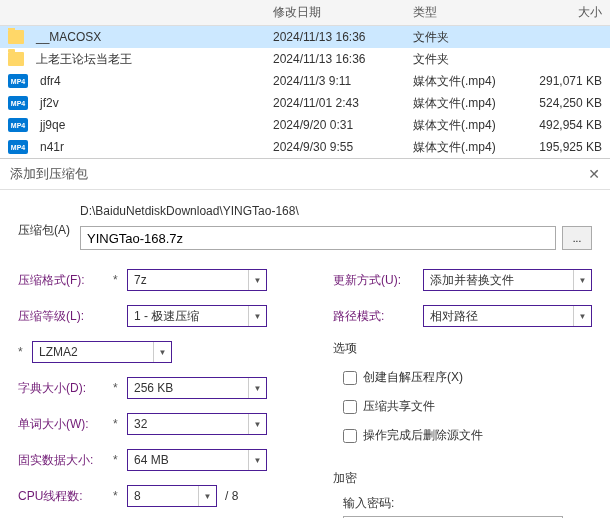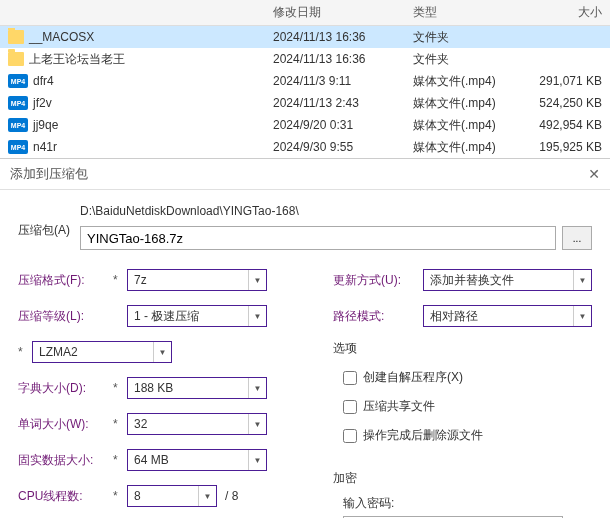--- a/index.html
+++ b/index.html
@@ -7,21 +7,21 @@
 .file-list { border-bottom: 1px solid #ccc; }
 .file-header { display: flex; background: #f5f5f5; border-bottom: 1px solid #ddd; font-size: 12px; color: #555; }
 .file-header > div { padding: 4px 8px; }
 .col-name { width: 265px; }
 .col-date { width: 140px; }
 .col-type { width: 115px; }
 .col-size { width: 90px; text-align: right; padding-right: 12px; }
 .file-row { display: flex; align-items: center; height: 22px; font-size: 12px; }
 .file-row.selected { background: #cce8ff; }
 .file-row > div { padding: 2px 8px; white-space: nowrap; overflow: hidden; }
-.file-name-cell { display: flex; align-items: center; gap: 5px; }
+.file-name-cell { display: flex; align-items: center; gap: 12px; }
 .icon-folder { width: 16px; height: 14px; background: #ffd768; border-radius: 1px; position: relative; display: inline-block; }
 .icon-folder::before { content: ""; position: absolute; top: -3px; left: 0; width: 7px; height: 3px; background: #ffd768; border-radius: 1px 1px 0 0; }
 .icon-mp4 { width: 20px; height: 14px; background: #0078d4; border-radius: 2px; display: inline-flex; align-items: center; justify-content: center; color: #fff; font-size: 7px; font-weight: bold; }
 .dialog-title { display: flex; justify-content: space-between; align-items: center; padding: 6px 10px; border-bottom: 1px solid #e0e0e0; font-size: 13px; color: #555; }
 .close-x { font-size: 14px; color: #666; cursor: pointer; }
 .dialog-body { padding: 14px 18px 10px 18px; }
 .path-row { display: flex; align-items: flex-start; gap: 10px; margin-bottom: 18px; }
 .path-label { width: 52px; padding-top: 18px; color: #333; text-align: center; }
 .path-content { flex: 1; }
 .path-text { font-size: 12px; color: #333; margin-bottom: 8px; }
@@ -82,21 +82,21 @@
         </div>
         <div class="col-date">2024/11/3 9:11</div>
         <div class="col-type">媒体文件(.mp4)</div>
         <div class="col-size">291,071 KB</div>
       </div>
       <div class="file-row">
         <div class="col-name file-name-cell">
           <span class="icon-mp4">MP4</span>
           <span>jf2v</span>
         </div>
-        <div class="col-date">2024/11/13 2:43</div>
+        <div class="col-date">2024/11/01 2:43</div>
         <div class="col-type">媒体文件(.mp4)</div>
         <div class="col-size">524,250 KB</div>
       </div>
       <div class="file-row">
         <div class="col-name file-name-cell">
           <span class="icon-mp4">MP4</span>
           <span>jj9qe</span>
         </div>
         <div class="col-date">2024/9/20 0:31</div>
         <div class="col-type">媒体文件(.mp4)</div>
@@ -154,21 +154,21 @@
         <span class="star">*</span>
         <div class="combo combo-wide">
           <span class="combo-text">LZMA2</span>
           <span class="combo-arrow">▼</span>
         </div>
       </div>
       <div class="form-row">
         <div class="form-label">字典大小(D):</div>
         <span class="star">*</span>
         <div class="combo combo-wide">
-          <span class="combo-text">188 KB</span>
+          <span class="combo-text">256 KB</span>
           <span class="combo-arrow">▼</span>
         </div>
       </div>
       <div class="form-row">
         <div class="form-label">单词大小(W):</div>
         <span class="star">*</span>
         <div class="combo combo-wide">
           <span class="combo-text">32</span>
           <span class="combo-arrow">▼</span>
         </div>

